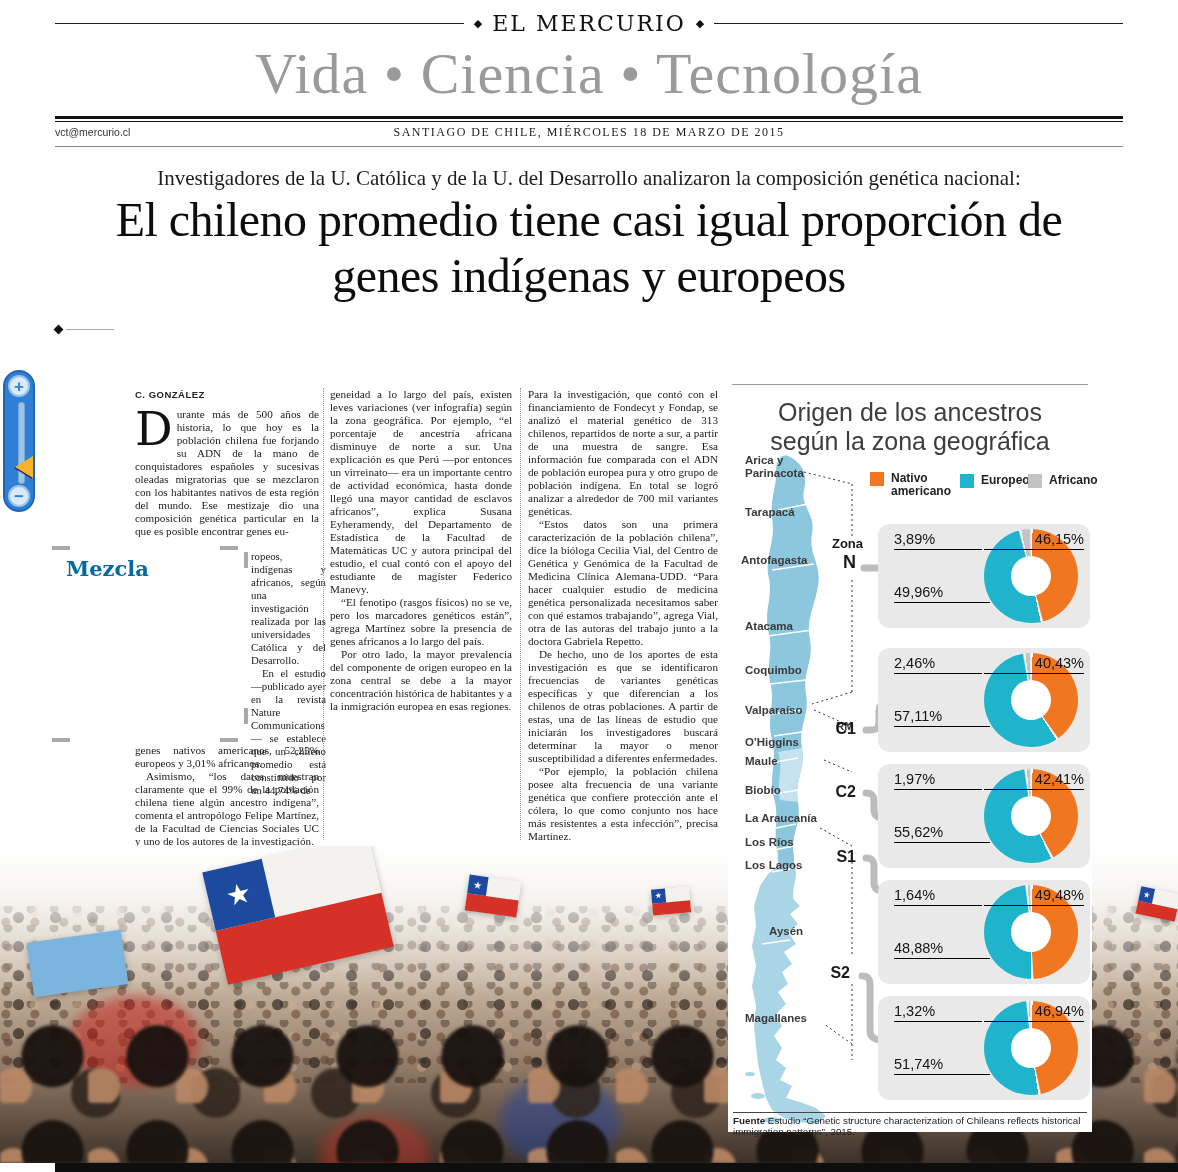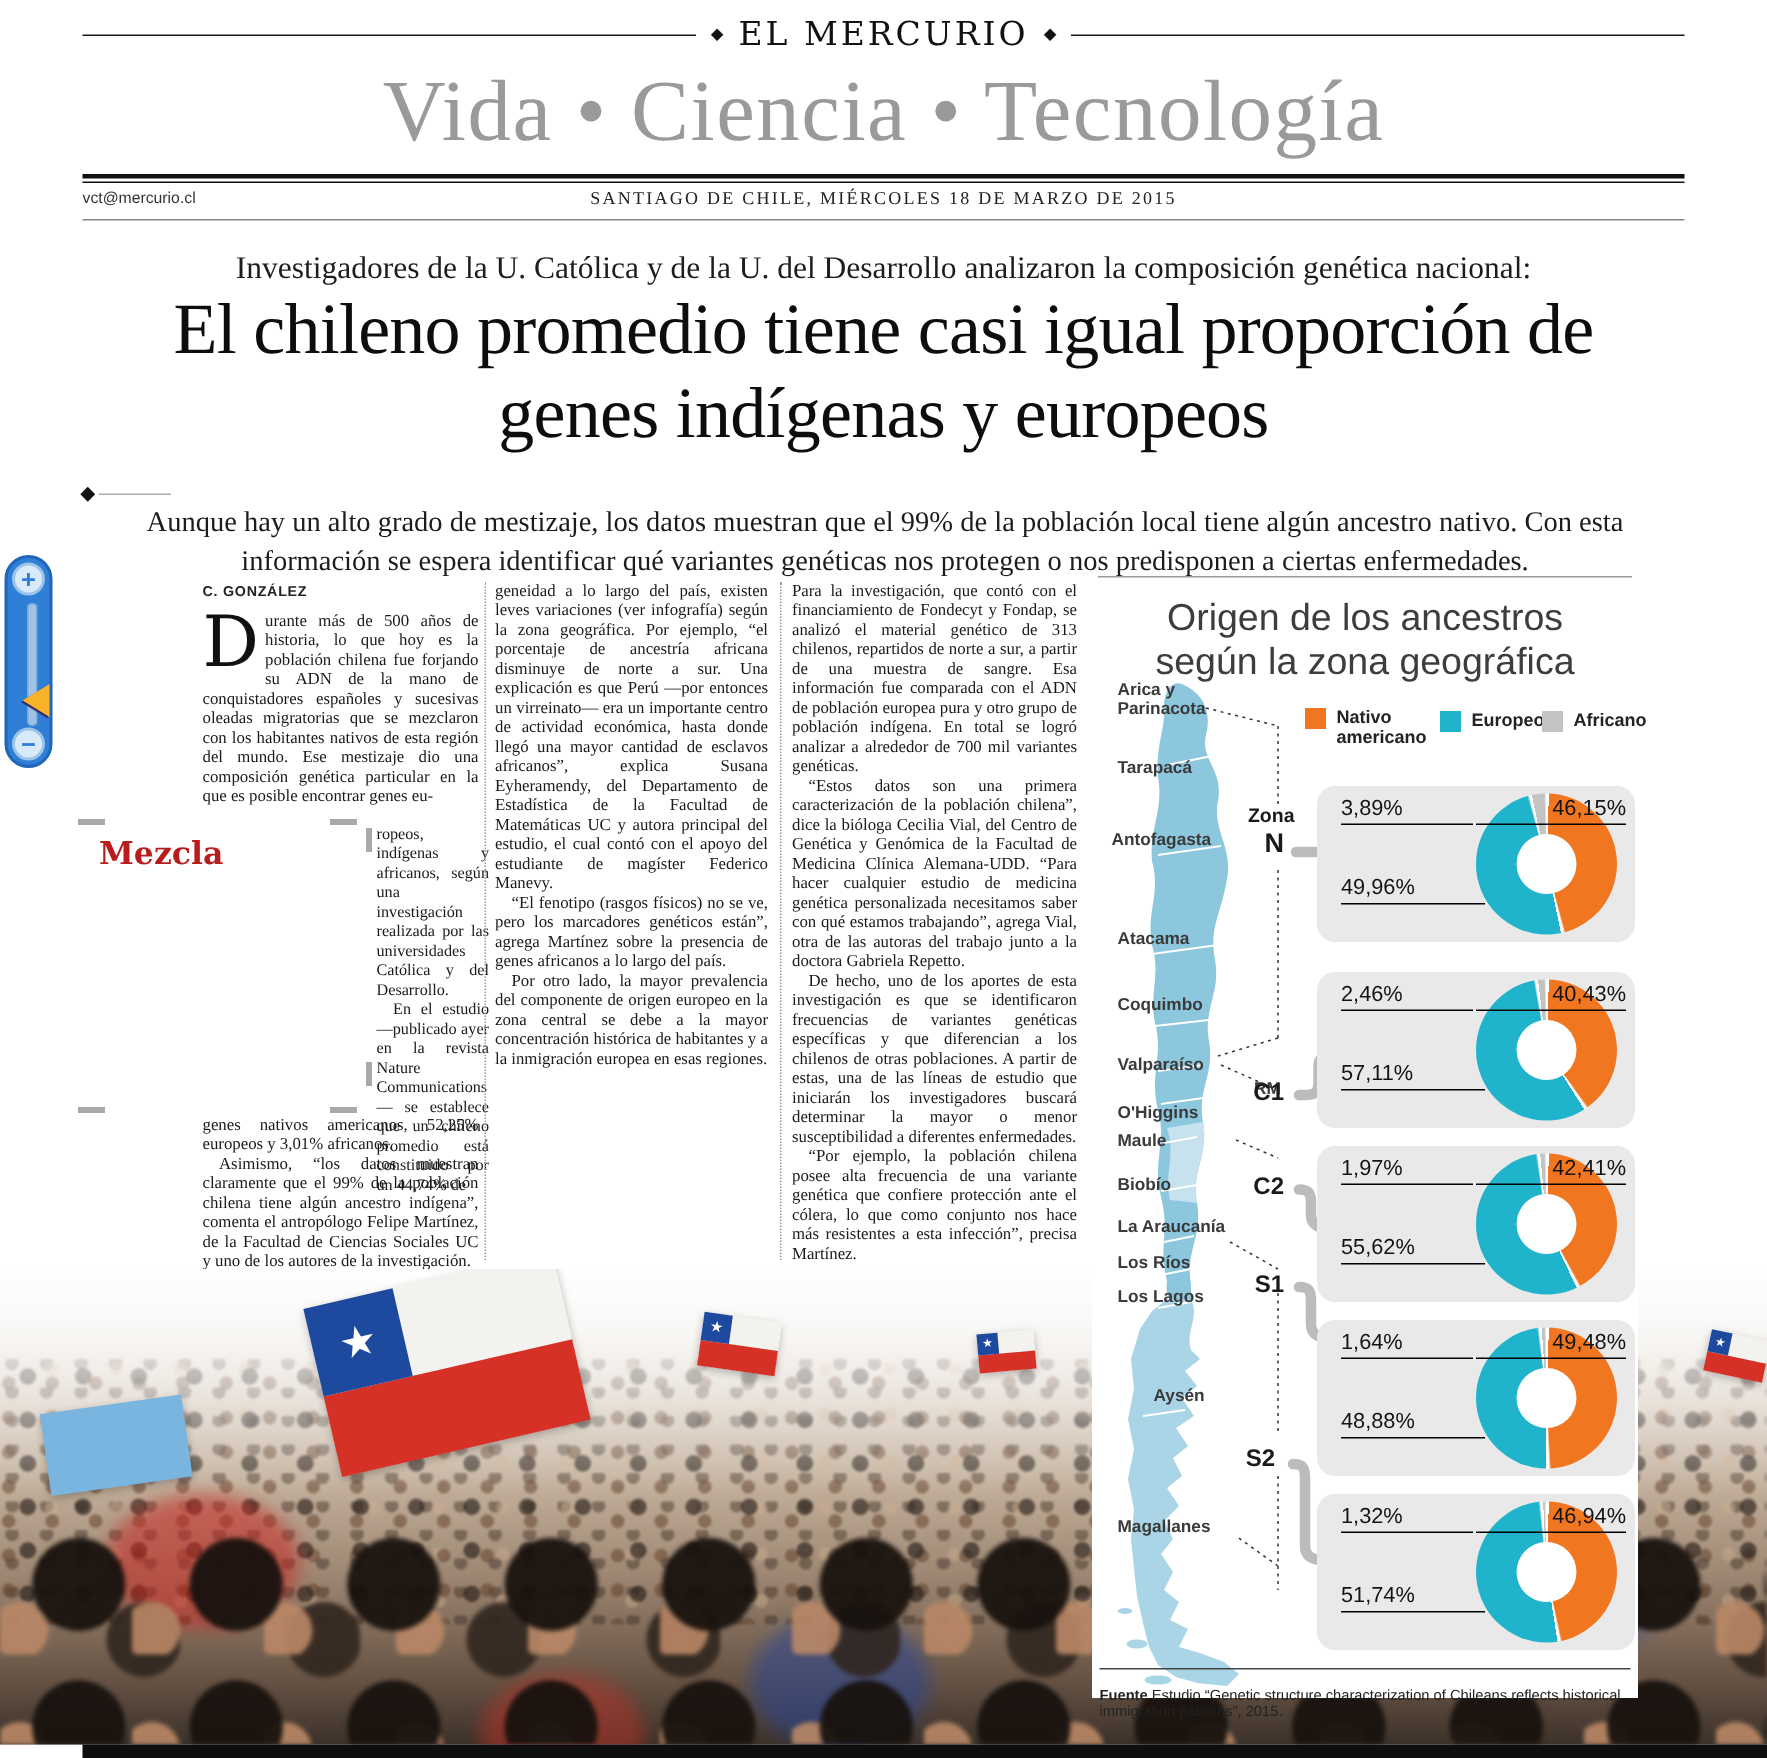--- a/index.html
+++ b/index.html
@@ -45,21 +45,21 @@
   .bodycol{font-size:11.2px;line-height:13px;text-align:justify;color:#1a1a1a;}
   .bodycol p{margin:0;}
   .bodycol p + p{text-indent:11px;}
   .dropcap{float:left;font-family:"DejaVu Serif",serif;font-size:47px;line-height:38px;
            padding:2px 4px 0 0;color:#111;}
   .colsep{width:0;border-left:1px dotted #9a9a9a;top:388px;height:452px;}
 
   
   .mezcla{left:52px;top:546px;width:186px;height:196px;background:#fff;z-index:5;}
   .mezcla-title{position:absolute;left:14px;top:10px;font-family:"DejaVu Serif",serif;
-                font-weight:bold;font-size:21px;color:#b91c1c;}
+                font-weight:bold;font-size:21px;color:#0369a1;}
   .mezcla-body{position:absolute;left:14px;top:44px;width:158px;font-family:"Liberation Sans",sans-serif;
                font-weight:bold;font-size:11.5px;line-height:14.5px;color:#3c3c3c;}
   .mark{position:absolute;background:#a9a9a9;}
 
   
   .photo{left:0;top:846px;width:1178px;height:317px;z-index:1;overflow:hidden;
          background:linear-gradient(180deg,#efece6 0%,#ddd3c7 22%,#c3b09c 45%,#9c8571 65%,#6a5647 85%,#3c3129 100%);}
   .crowd-far{position:absolute;left:0;right:0;top:60px;bottom:80px;opacity:.9;filter:blur(0.7px);
     background-image:
       radial-gradient(circle at 50% 40%, rgba(32,24,19,.68) 0 5px, transparent 6px),
@@ -98,21 +98,21 @@
   .zone-tag{position:absolute;font-family:"Liberation Sans",sans-serif;font-weight:bold;color:#1a1a1a;
             text-align:right;width:40px;}
   .zone-card{position:absolute;left:150px;width:212px;height:104px;background:#e9e9e9;border-radius:12px;}
   .donut{position:absolute;right:12px;top:5px;width:94px;height:94px;border-radius:50%;}
   .donut-hole{position:absolute;right:39px;top:32px;width:40px;height:40px;border-radius:50%;background:#fff;}
   .pct{position:absolute;font-family:"Liberation Sans",sans-serif;font-size:14.5px;color:#141414;
        border-bottom:1.2px solid #000;padding-bottom:2px;}
   .pct.af{left:16px;top:7px;width:88px;}
   .pct.na{right:6px;top:7px;width:100px;text-align:right;}
   .pct.eu{left:16px;top:60px;width:96px;}
-  .source{position:absolute;left:5px;top:728px;width:354px;border-top:1px solid #444;padding-top:12px;
+  .source{position:absolute;left:5px;top:728px;width:354px;border-top:1px solid #444;padding-top:2px;
           font-family:"Liberation Sans",sans-serif;font-size:9.8px;color:#222;}
   .source b{font-weight:bold;}
 </style>
 </head>
 <body>
 
 <div id="page">
 
   <div class="abs mast-row">
     <div class="mast-rule"></div>
@@ -124,21 +124,20 @@
   <div class="abs section-title">Vida • Ciencia • Tecnología</div>
   <div class="abs double-rule"></div>
   <div class="abs email">vct@mercurio.cl</div>
   <div class="abs dateline">SANTIAGO DE CHILE, MIÉRCOLES 18 DE MARZO DE 2015</div>
   <div class="abs thin-rule"></div>
 
   <div class="abs kicker">Investigadores de la U. Católica y de la U. del Desarrollo analizaron la composición genética nacional:</div>
   <div class="abs headline">El chileno promedio tiene casi igual proporción de genes indígenas y europeos</div>
   <div class="abs deck-mark-dot"></div>
   <div class="abs deck-mark-line"></div>
-  <div class="abs deck">Aunque hay un alto grado de mestizaje, los datos muestran que el 99% de la población local tiene algún ancestro nativo. Con esta información se espera identificar qué variantes genéticas nos protegen o nos predisponen a ciertas enfermedades.</div>
 
   <div class="abs zoomer">
     <div class="zoom-btn" style="top:3px;">+</div>
     <div class="zoom-track"></div>
     <div class="zoom-btn" style="bottom:3px;">−</div>
     <div class="zoom-tri"></div>
   </div>
 
   <div class="abs byline">C. GONZÁLEZ</div>
 

